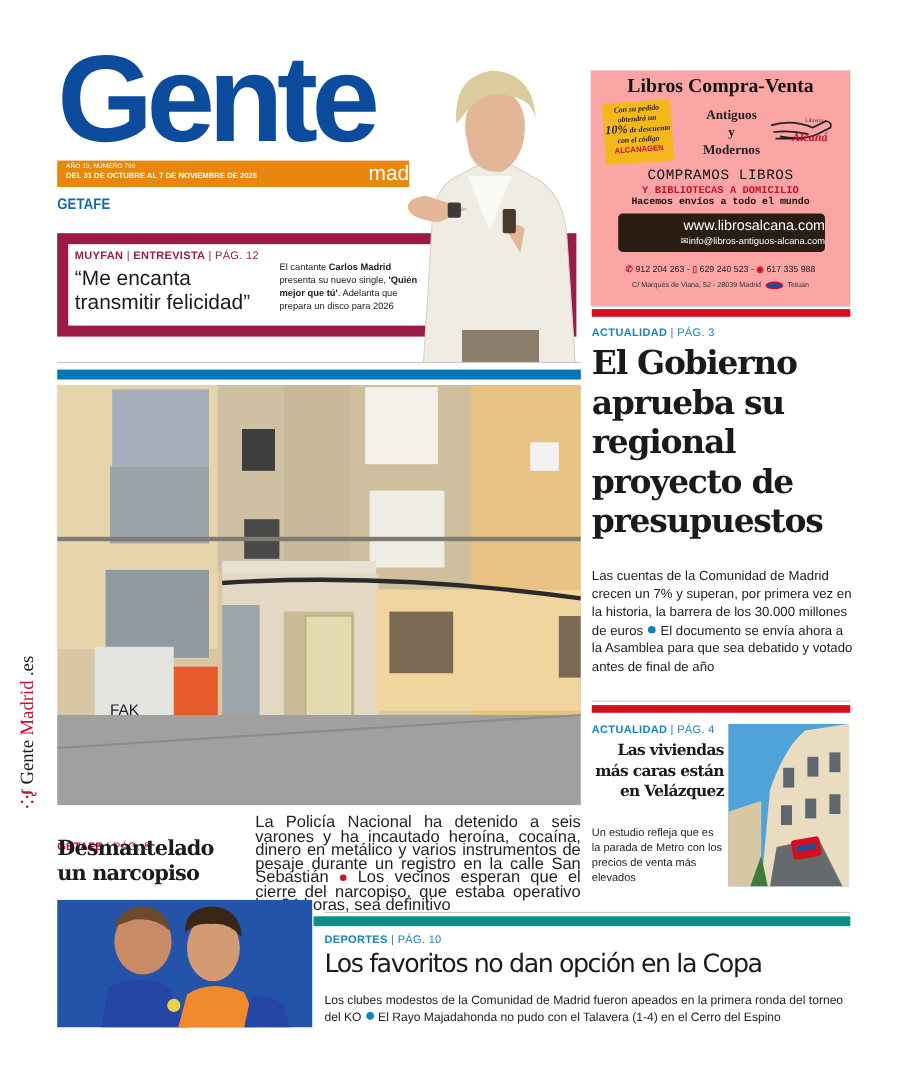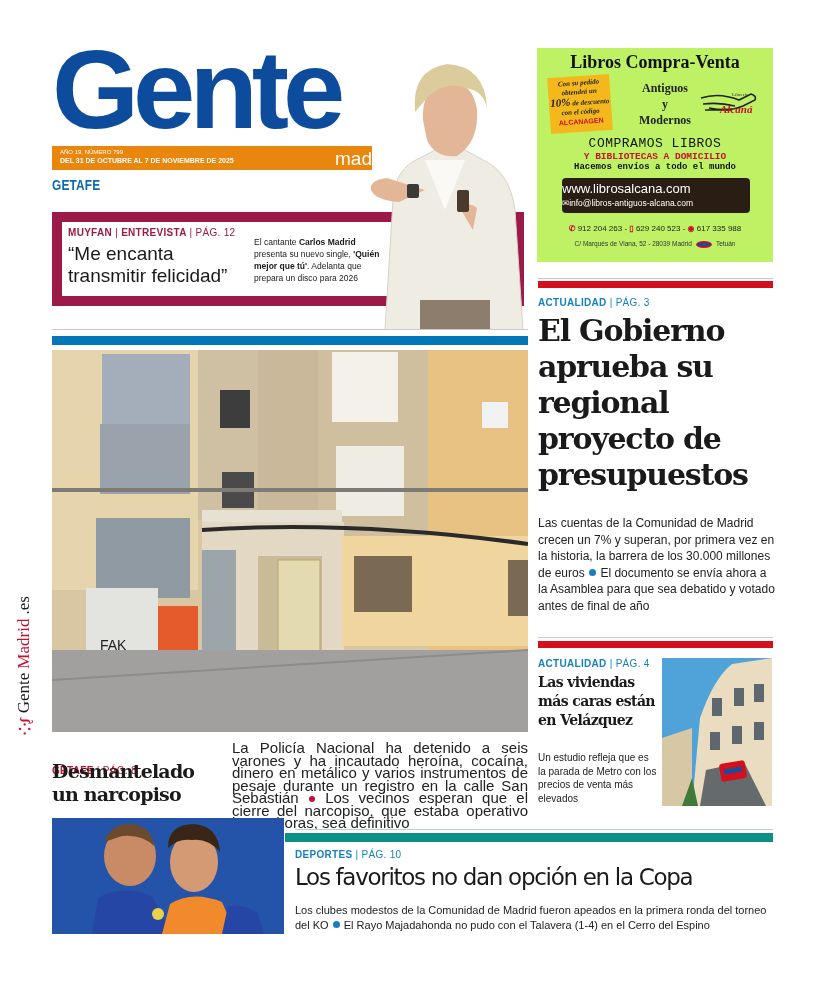--- a/index.html
+++ b/index.html
@@ -24,33 +24,33 @@
   .interview { left: 52px; top: 212px; width: 472px; height: 94px; border: 10px solid #9c1a48; background: #fff; }
   .interview .kicker { position: absolute; left: 6px; top: 5px; font-size: 10px; font-weight: bold; color: #9c1a48; letter-spacing: 0.3px; }
   .interview .kicker .pg { font-weight: normal; }
   .interview .quote { position: absolute; left: 6px; top: 21px; font-size: 19px; line-height: 22px; color: #1a1a1a; }
   .interview .blurb { position: absolute; left: 192px; top: 14px; width: 130px; font-size: 8.5px; line-height: 12px; color: #1a1a1a; }
 
   
   .person { left: 365px; top: 50px; width: 160px; height: 280px; }
 
   
-  .ad { left: 537px; top: 48px; width: 236px; height: 214px; background: #bef264; }
+  .ad { left: 537px; top: 64px; width: 236px; height: 214px; background: #fca5a5; }
   .ad .title { position: absolute; left: 0; width: 236px; top: 4px; text-align: center; font-family: "Liberation Serif", serif; font-weight: bold; font-size: 18px; color: #111; }
   .ad .sticky { position: absolute; left: 12px; top: 28px; width: 62px; height: 56px; background: #f5b81c; transform: rotate(-4deg); text-align: center; font-family: "Liberation Serif", serif; font-style: italic; font-size: 7px; line-height: 9px; color: #222; padding-top: 3px; font-weight: bold; }
   .ad .sticky .code { color: #c8102e; font-style: normal; font-family: "Liberation Sans", sans-serif; font-size: 7px; }
   .ad .sticky .pct { font-size: 11px; }
   .ad .ant { position: absolute; left: 93px; top: 32px; width: 70px; text-align: center; font-family: "Liberation Serif", serif; font-weight: bold; font-size: 12px; line-height: 16px; color: #222; }
   .ad .bird { position: absolute; left: 162px; top: 40px; width: 62px; height: 34px; }
   .ad .libreria { position: absolute; left: 195px; top: 44px; font-size: 5px; color: #333; font-family: "Liberation Serif", serif; }
   .ad .alcana { position: absolute; left: 183px; top: 55px; font-family: "Liberation Serif", serif; font-style: italic; font-weight: bold; font-size: 11px; color: #c8102e; }
   .ad .compramos { position: absolute; left: 0; width: 236px; top: 88px; text-align: center; font-family: "Liberation Mono", monospace; font-size: 13px; color: #111; letter-spacing: 0.5px; }
   .ad .bibliotecas { position: absolute; left: 0; width: 236px; top: 103px; text-align: center; font-family: Liberation Mono, monospace; font-weight: bold; font-size: 9.5px; color: #c8102e; }
   .ad .envios { position: absolute; left: 0; width: 236px; top: 114px; text-align: center; font-family: "Liberation Mono", monospace; font-weight: bold; font-size: 9px; color: #111; }
-  .ad .webbox { position: absolute; left: 25px; top: 130px; width: 188px; height: 35px; background: #2a1e14; border-radius: 4px; color: #fff; text-align: left; }
+  .ad .webbox { position: absolute; left: 25px; top: 130px; width: 188px; height: 35px; background: #2a1e14; border-radius: 4px; color: #fff; text-align: right; }
   .ad .webbox .url { font-size: 13px; line-height: 17px; padding-top: 2px; }
   .ad .webbox .mail { font-size: 8.5px; line-height: 12px; }
   .ad .phones { position: absolute; left: 0; width: 236px; top: 176px; text-align: center; font-size: 8px; color: #222; }
   .ad .phones .ic { color: #c8102e; font-weight: bold; }
   .ad .addr { position: absolute; left: 0; width: 236px; top: 192px; text-align: center; font-size: 6.5px; color: #333; }
   .ad .metro { display: inline-block; width: 16px; height: 7px; background: #c8102e; border-radius: 50%; vertical-align: middle; margin: 0 4px; position: relative; }
   .ad .metro::after { content: ""; position: absolute; left: 2px; top: 2px; width: 12px; height: 3px; background: #1d4b9c; }
 
   
   .bar-red { height: 7px; background: #d4101f; }
@@ -63,21 +63,21 @@
   .kicker-red { font-size: 10px; font-weight: bold; color: #c8102e; letter-spacing: 0.3px; }
   .kicker-red .pg { font-weight: normal; }
 
   
   .main-headline { left: 538px; top: 313px; width: 240px; font-family: "DejaVu Serif", serif; font-weight: bold; font-size: 30px; line-height: 36px; letter-spacing: -1.2px; color: #1a1a1a; }
   .main-body { left: 538px; top: 515px; width: 240px; font-size: 12px; line-height: 16.5px; color: #222; }
   .dot-blue { display: inline-block; width: 7px; height: 7px; background: #1582c0; border-radius: 50%; vertical-align: 1px; margin: 0 1px; }
   .dot-red { display: inline-block; width: 6px; height: 6px; background: #c8102e; border-radius: 50%; vertical-align: 1px; margin: 0 1px; }
 
   
-  .sec-headline { left: 538px; top: 673px; width: 120px; font-family: "DejaVu Serif", serif; font-weight: bold; font-size: 14px; line-height: 19px; letter-spacing: -0.6px; color: #1a1a1a; }
+  .sec-headline { left: 538px; top: 673px; width: 120px; font-family: "DejaVu Serif", serif; font-weight: bold; font-size: 14px; line-height: 19px; letter-spacing: -0.6px; color: #1a1a1a; text-align: right; }
   .sec-body { left: 538px; top: 751px; width: 120px; font-size: 10px; line-height: 13.5px; color: #222; }
   .velazquez-photo { left: 662px; top: 658px; width: 110px; height: 148px; overflow: hidden; }
 
   
   .building-photo { left: 52px; top: 350px; width: 476px; height: 382px; overflow: hidden; }
 
   
   .getafe-kicker { left: 52px; top: 742px; margin-top: 23px; }
   .getafe-headline { left: 52px; top: 760px; width: 180px; font-family: "DejaVu Serif", serif; font-weight: bold; font-size: 19px; line-height: 23px; letter-spacing: -0.8px; color: #1a1a1a; }
   .getafe-body { left: 232px; top: 742px; width: 296px; font-size: 15px; line-height: 12.5px; color: #222; text-align: justify; }

